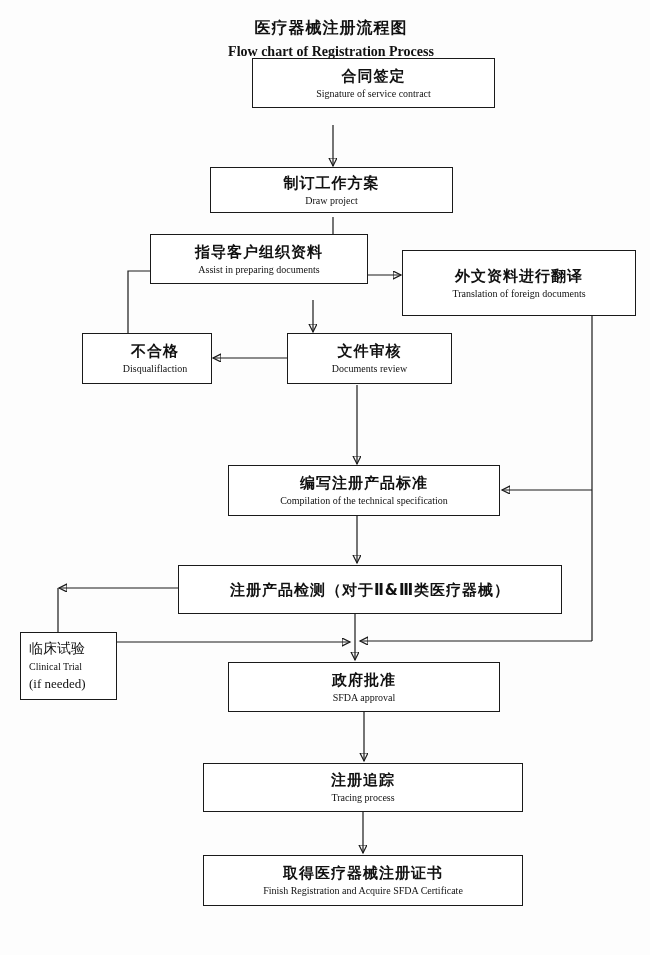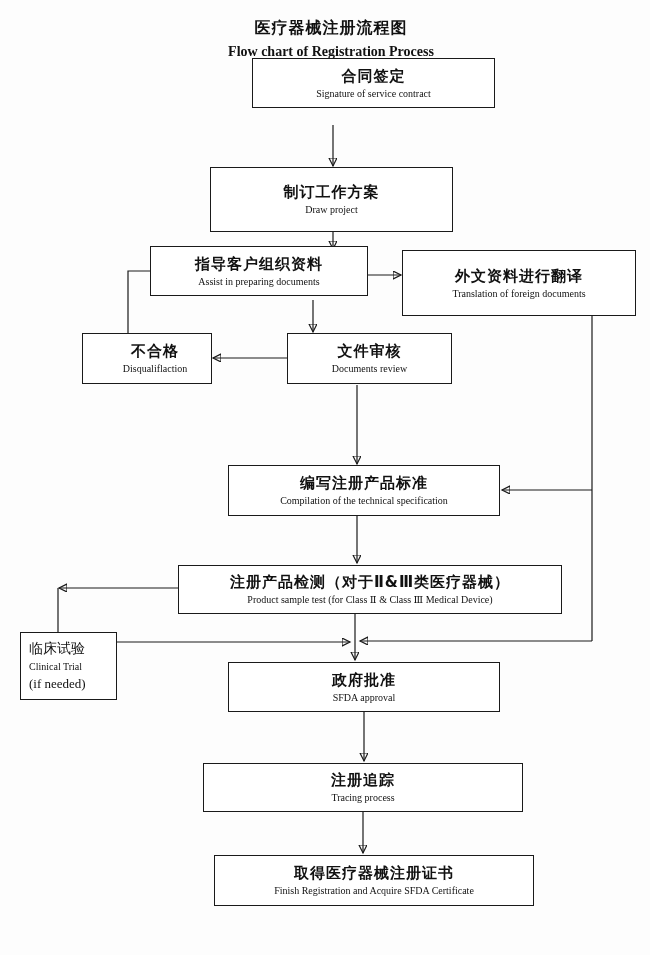--- a/index.html
+++ b/index.html
@@ -85,26 +85,26 @@
     <line x1="355" y1="614" x2="355" y2="660" marker-end="url(#ah)"></line>
     <line x1="364" y1="712" x2="364" y2="761" marker-end="url(#ah)"></line>
     <line x1="363" y1="812" x2="363" y2="853" marker-end="url(#ah)"></line>
   </svg>
 
   <div class="node" style="left:210px;top:58px;width:243px;height:50px;margin-left:42px;">
     <div class="zh">合同签定</div>
     <div class="en">Signature of service contract</div>
   </div>
 
-  <div class="node" style="left:210px;top:167px;width:243px;height:65px;">
+  <div class="node" style="left:210px;top:167px;width:243px;height:46px;">
     <div class="zh">制订工作方案</div>
     <div class="en">Draw project</div>
   </div>
 
-  <div class="node" style="left:150px;top:246px;width:218px;height:50px;">
+  <div class="node" style="left:150px;top:234px;width:218px;height:50px;">
     <div class="zh">指导客户组织资料</div>
     <div class="en">Assist in preparing documents</div>
   </div>
 
   <div class="node" style="left:402px;top:250px;width:234px;height:66px;">
     <div class="zh">外文资料进行翻译</div>
     <div class="en">Translation of foreign documents</div>
   </div>
 
   <div class="node" style="left:82px;top:333px;width:130px;height:51px;padding-left:16px;">
@@ -117,37 +117,36 @@
     <div class="en">Documents review</div>
   </div>
 
   <div class="node" style="left:228px;top:465px;width:272px;height:51px;">
     <div class="zh">编写注册产品标准</div>
     <div class="en">Compilation of the technical specification</div>
   </div>
 
   <div class="node" style="left:178px;top:565px;width:384px;height:49px;">
     <div class="zh">注册产品检测（对于Ⅱ&amp;Ⅲ类医疗器械）</div>
-    <div class="en">Product sample test (for Class Ⅱ &amp; Class Ⅲ Medical Device)</div>
   </div>
 
   <div class="node left-align" style="left:20px;top:632px;width:97px;height:68px;">
     <div class="zh">临床试验</div>
     <div class="en">Clinical Trial</div>
     <div class="note">(if needed)</div>
   </div>
 
   <div class="node" style="left:203px;top:763px;width:320px;height:49px;">
     <div class="zh">注册追踪</div>
     <div class="en">Tracing process</div>
   </div>
 
   <div class="node" style="left:228px;top:662px;width:272px;height:50px;">
     <div class="zh">政府批准</div>
     <div class="en">SFDA approval</div>
   </div>
 
-  <div class="node" style="left:203px;top:855px;width:320px;height:51px;margin-left:11px;">
+  <div class="node" style="left:203px;top:855px;width:320px;height:51px;">
     <div class="zh">取得医疗器械注册证书</div>
     <div class="en">Finish Registration and Acquire SFDA Certificate</div>
   </div>
 
 </div>
 
 </body></html>

